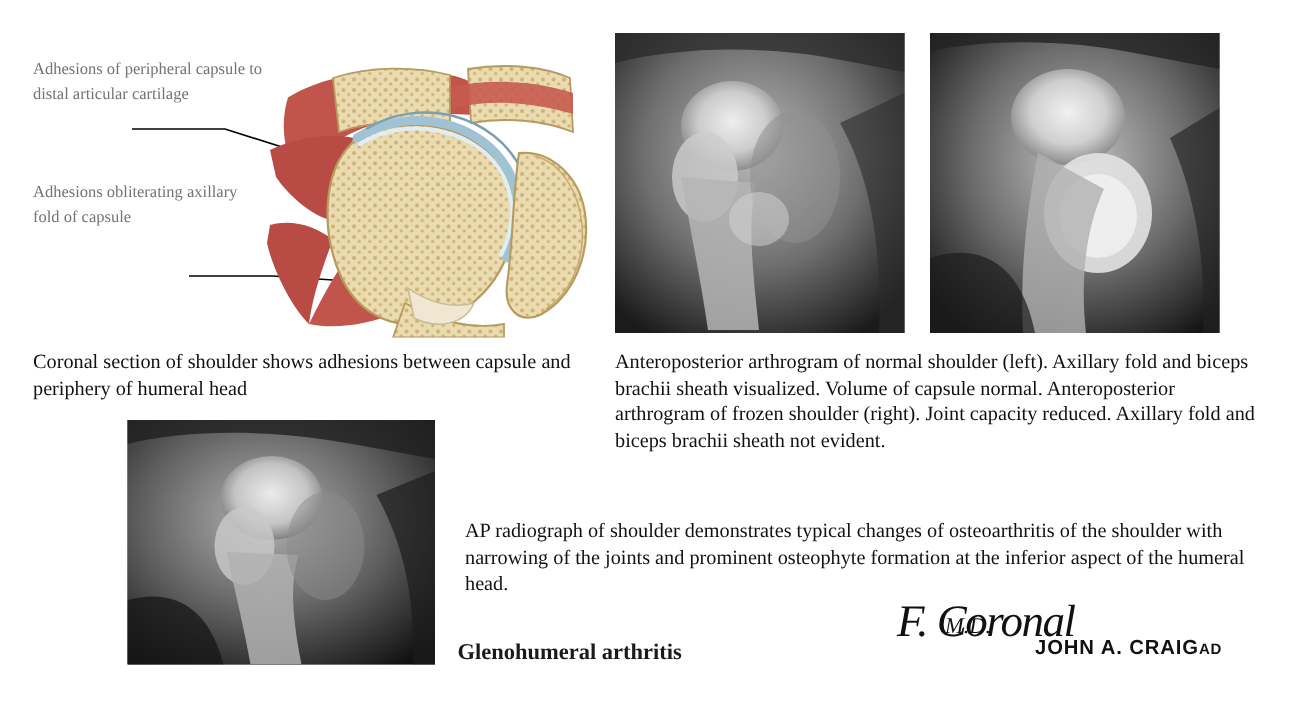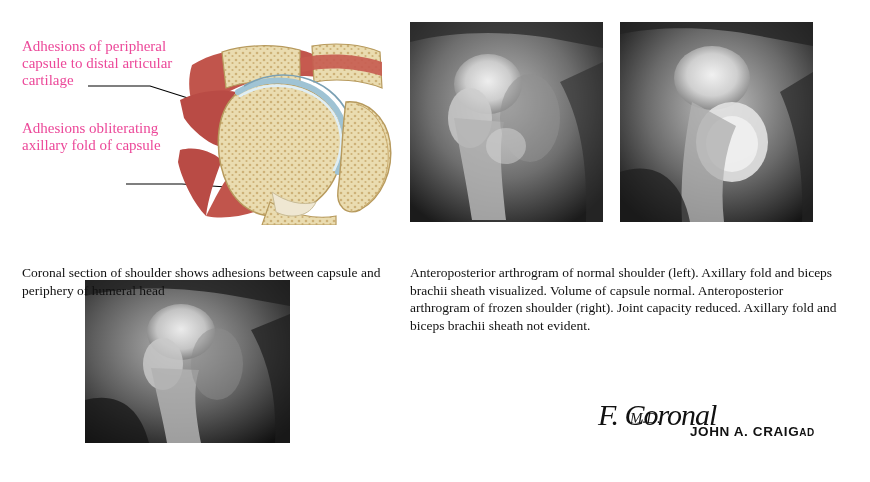--- a/index.html
+++ b/index.html
@@ -35,34 +35,33 @@
     position: absolute;
     left: 305px; top: 427px;
     font-size: 15px;
     font-weight: bold;
     color: #1a1a1a;
   }
 
   
   .callout {
     position: absolute;
-    font-size: 15px;
+    font-size: 11px;
     line-height: 17px;
-    color: #ec4899;
+    color: #737373;
   }
   .callout-1 { left: 22px; top: 38px; width: 170px; }
   .callout-2 { left: 22px; top: 120px; width: 140px; }
 
   
   .caption {
     position: absolute;
     font-size: 13.5px;
     line-height: 17.5px;
     color: #111111;
-    margin-top: 32px;
   }
   .cap-coronal { left: 22px; top: 232px; width: 370px; }
   .cap-arthro  { left: 410px; top: 232px; width: 430px; font-family: Liberation Serif, serif; }
   .cap-ap      { left: 310px; top: 345px; width: 530px; }
 
   
   .illus {
     position: absolute;
     left: 150px; top: 30px;
     width: 245px; height: 195px;
@@ -106,20 +105,21 @@
     font-size: 10px;
     letter-spacing: 0.4px;
   }
 </style>
 </head>
 <body>
 
 <div class="page">
 
 
+  <div class="title-gleno">Glenohumeral arthritis</div>
 
   <div class="callout callout-1">Adhesions of peripheral capsule to distal articular cartilage</div>
 
   <div class="callout callout-2">Adhesions obliterating axillary fold of capsule</div>
 
   <svg class="page" style="pointer-events:none;" width="870" height="482">
     <polyline points="88,86 150,86 232,112" fill="none" stroke="#000" stroke-width="1.1"></polyline>
     <polyline points="126,184 182,184 272,190" fill="none" stroke="#000" stroke-width="1.1"></polyline>
   </svg>
 
@@ -230,20 +230,21 @@
     <ellipse cx="132" cy="84" rx="26" ry="36" fill="#8b8b8b" opacity="0.5"></ellipse>
     <path d="M0,16 C40,6 96,6 150,16 L205,26 L205,0 L0,0 Z" fill="#1f1f1f" opacity="0.8"></path>
     <path d="M0,120 C30,112 54,124 64,163 L0,163 Z" fill="#161616" opacity="0.75"></path>
     <path d="M166,50 C186,86 192,124 190,163 L205,163 L205,34 Z" fill="#1d1d1d" opacity="0.7"></path>
   </svg>
 
   <div class="caption cap-coronal">Coronal section of shoulder shows adhesions between capsule and periphery of humeral head</div>
 
   <div class="caption cap-arthro">Anteroposterior arthrogram of normal shoulder (left). Axillary fold and biceps brachii sheath visualized. Volume of capsule normal. Anteroposterior arthrogram of frozen shoulder (right). Joint capacity reduced. Axillary fold and biceps brachii sheath not evident.</div>
 
+  <div class="caption cap-ap">AP radiograph of shoulder demonstrates typical changes of osteoarthritis of the shoulder with narrowing of the joints and prominent osteophyte formation at the inferior aspect of the humeral head.</div>
 
   <div class="sig-text">F. Coronal</div>
   <div class="sig-md">M.D.</div>
 
   <div class="craig">
     <span>JOHN A. CRAIG</span><span class="small">AD</span>
   </div>
 
 </div>
 

